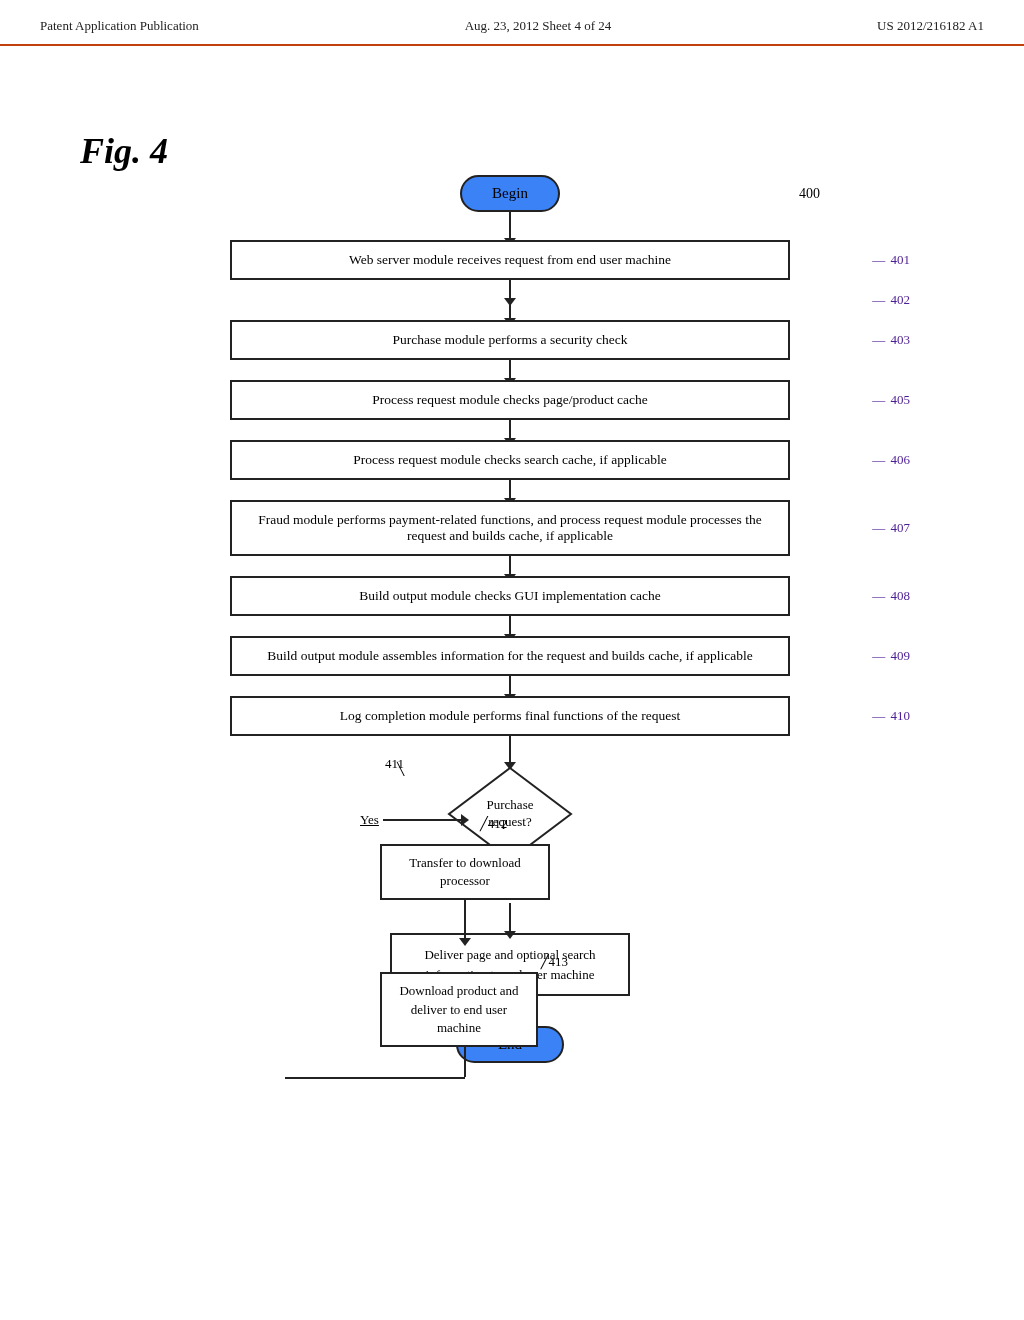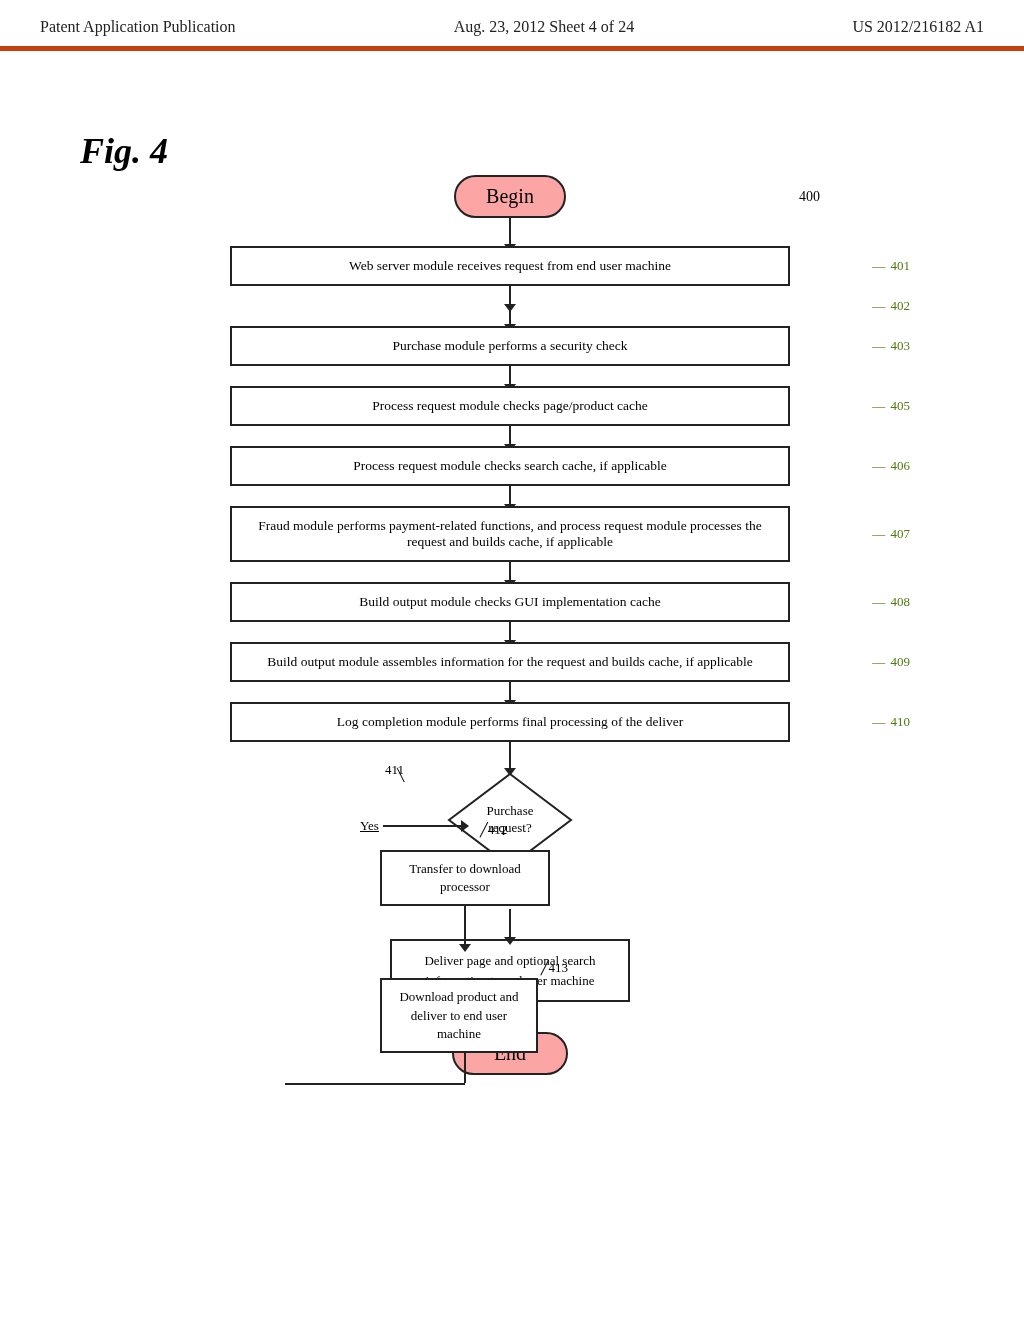--- a/index.html
+++ b/index.html
@@ -10,23 +10,23 @@
       min-height: 1320px;
       position: relative;
       overflow-x: hidden;
     }
 
     .header {
       display: flex;
       justify-content: space-between;
       align-items: center;
       padding: 18px 40px 10px 40px;
-      font-size: 16px;
+      font-size: 13px;
       color: #222;
-      border-bottom: 5px solid #c2410c;
+      border-bottom: 2px solid #c2410c;
     }
 
     .fig-label {
       font-size: 36px;
       font-weight: bold;
       font-style: italic;
       position: absolute;
       top: 130px;
       left: 80px;
     }
@@ -43,23 +43,23 @@
       position: relative;
       width: 860px;
     }
 
     
     .oval-box {
       border: 2px solid #222;
       border-radius: 50px;
       padding: 8px 30px;
       text-align: center;
-      font-size: 20px;
+      font-size: 15px;
       display: inline-block;
-      background: #fca5a5;
+      background: #3b82f6;
     }
 
     
     .rect-box {
       border: 2px solid #222;
       padding: 10px 20px;
       text-align: center;
       font-size: 13.5px;
       background: #fff;
       width: 560px;
@@ -100,21 +100,21 @@
       left: 50%;
       transform: translateX(-50%);
       border-left: 6px solid transparent;
       border-right: 6px solid transparent;
       border-top: 8px solid #222;
     }
 
     
     .ref-label {
       font-size: 13px;
-      color: #4d7c0f;
+      color: #4c1d95;
     }
 
     
     .flow-row {
       display: flex;
       align-items: center;
       justify-content: center;
       position: relative;
     }
     .flow-row .ref-label {
@@ -275,21 +275,21 @@
         <span>409</span>
       </span>
     </div>
 
     <div style="display:flex; justify-content:center;">
       <div class="arrow-down" style="height:20px;"></div>
     </div>
 
     <div class="flow-row">
       <div class="rect-box">
-        <span>Log completion module performs final processing of the deliver</span>
+        <span>Log completion module performs final functions of the request</span>
       </div>
       <span class="ref-label">
         <span>410</span>
       </span>
     </div>
 
     <div style="display:flex; justify-content:center;">
       <div class="arrow-down" style="height:28px;"></div>
     </div>
 

